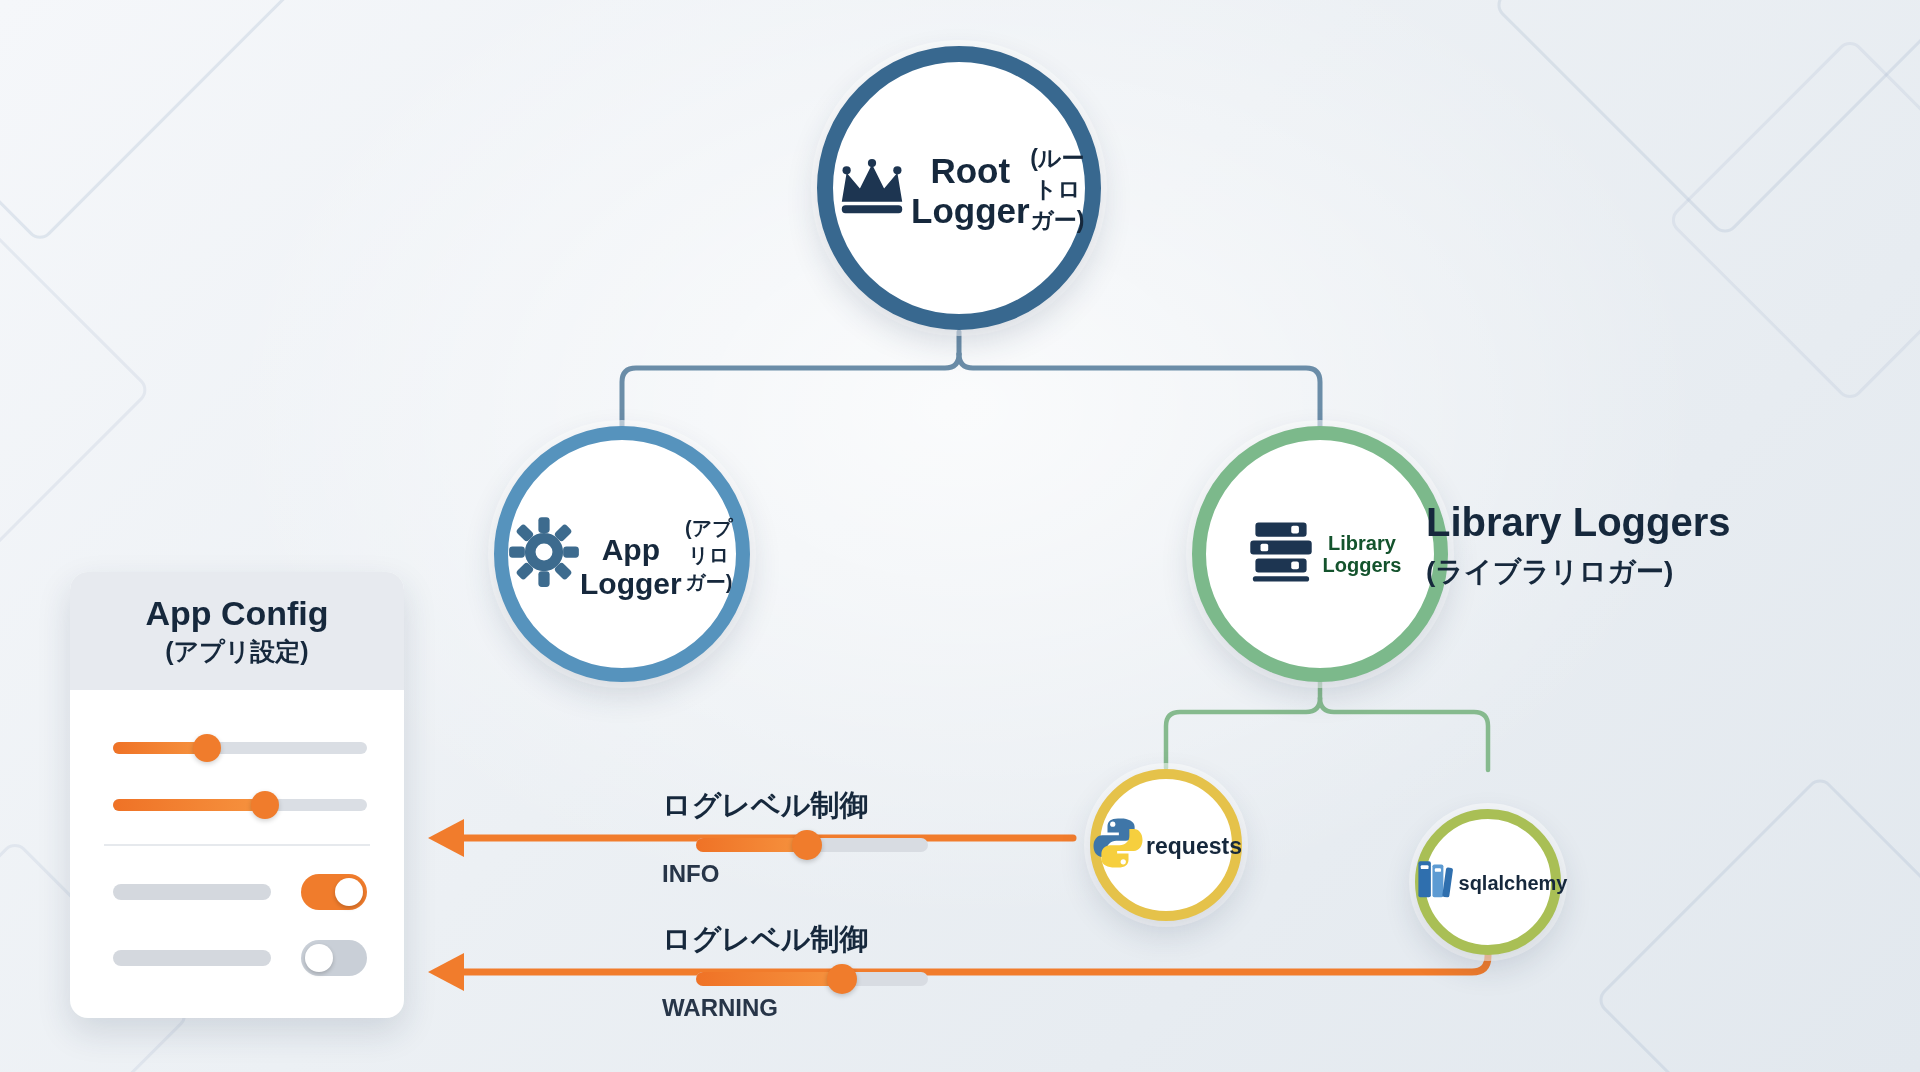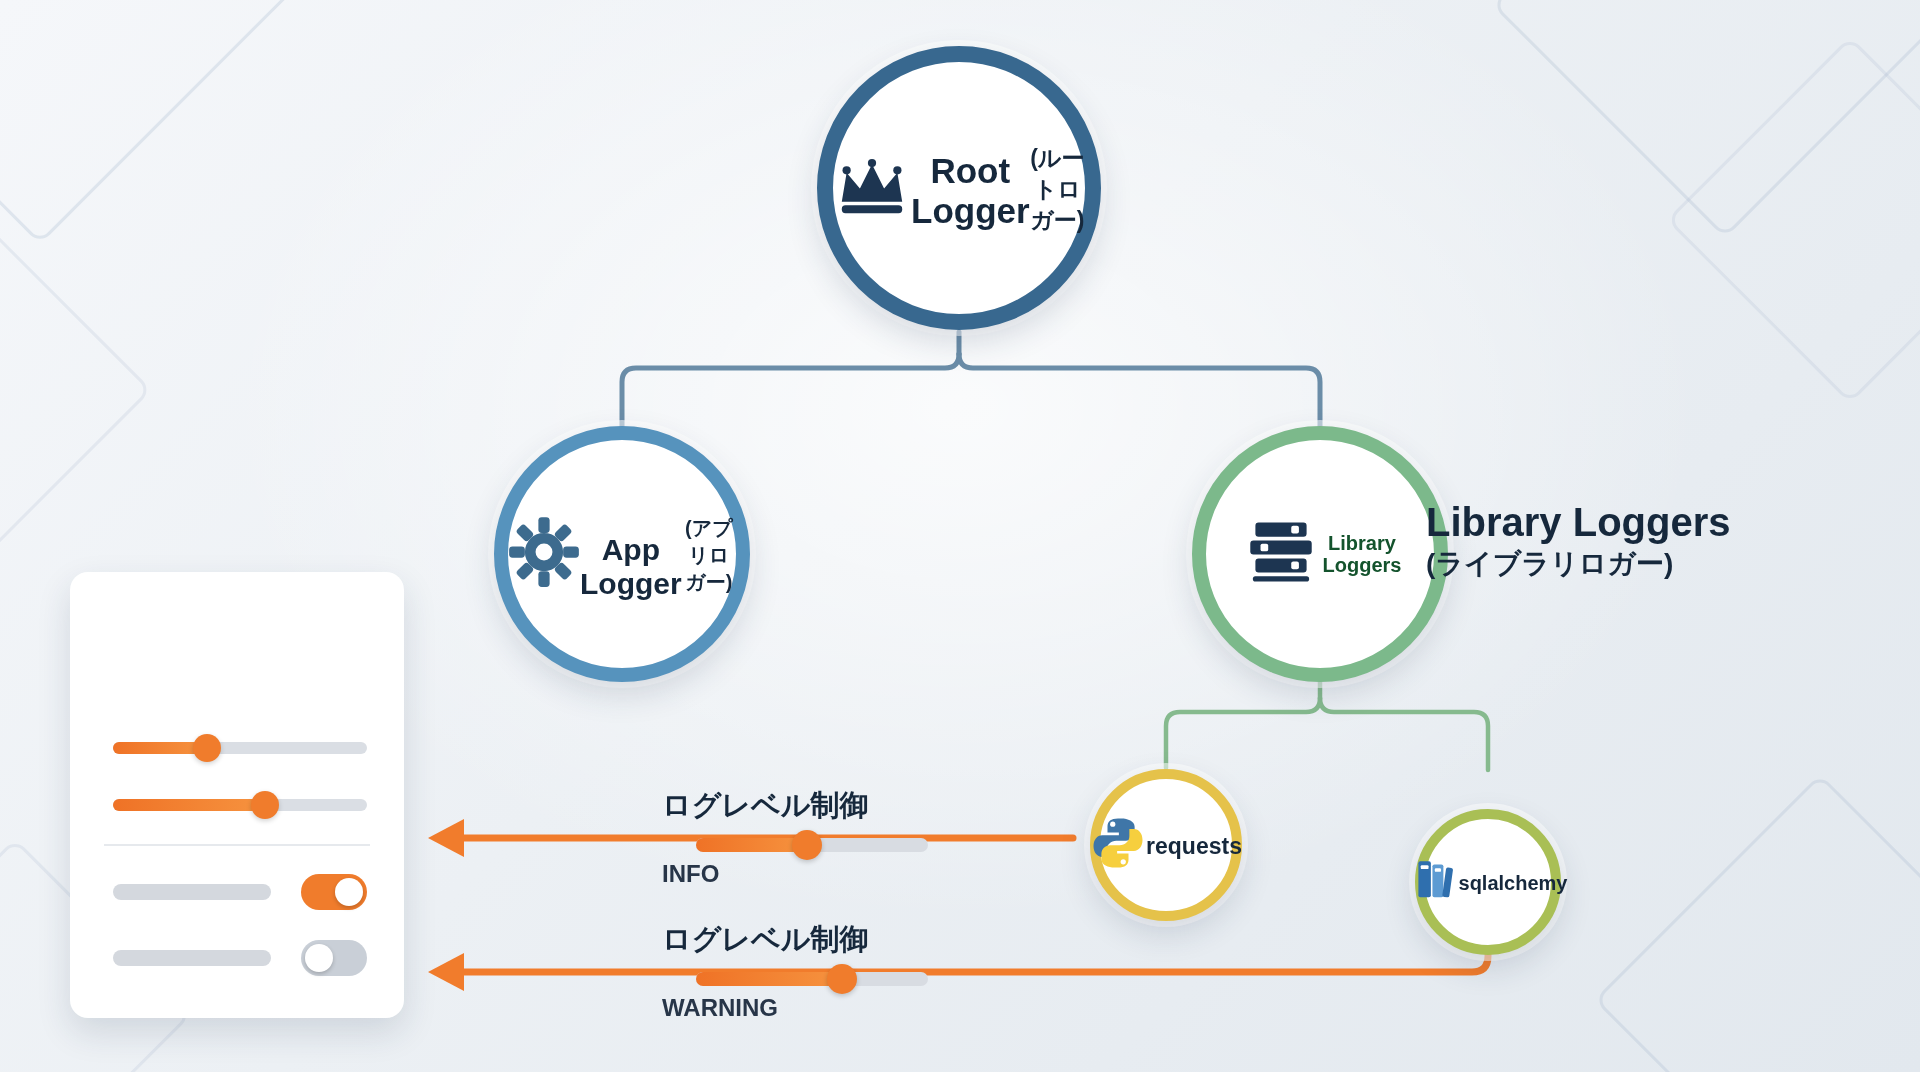--- a/index.html
+++ b/index.html
@@ -63,21 +63,21 @@
 
   .node-requests { left: 1090px; top: 769px; width: 152px; height: 152px; border: 10px solid #e5c24a; }
   .node-requests .label { font-size: 23px; font-weight: 800; color: #16283c; margin-top: 2px; }
 
   .node-sqlalchemy { left: 1415px; top: 809px; width: 146px; height: 146px; border: 10px solid #a9bf55; }
   .node-sqlalchemy .label { font-size: 20px; font-weight: 800; color: #16283c; margin-top: 3px; }
 
   
   .side-label { position: absolute; left: 1426px; top: 500px; z-index: 2; text-align: left; }
   .side-label .big      { font-size: 40px; font-weight: 800; color: #16283c; }
-  .side-label .big-sub  { font-size: 28px; font-weight: 700; color: #16283c; margin-top: 0; }
+  .side-label .big-sub  { font-size: 28px; font-weight: 700; color: #16283c; margin-top: 8px; }
 
   
   .config-card {
     position: absolute; left: 70px; top: 572px; width: 334px; height: 446px;
     background: #ffffff; border-radius: 18px; z-index: 2;
     box-shadow: 0 14px 34px rgba(28, 48, 78, 0.14);
   }
   .config-header {
     height: 118px; background: #e7eaef; border-radius: 18px 18px 0 0;
     display: flex; flex-direction: column; align-items: center; justify-content: center;
@@ -241,20 +241,24 @@
         <rect x="15" y="13" width="10" height="5" rx="1.5" fill="#ffffff"></rect>
         <rect x="30" y="12" width="14" height="42" rx="2.5" fill="#5d9bd3"></rect>
         <rect x="33" y="17" width="8" height="4.5" rx="1.5" fill="#ffffff"></rect>
         <rect x="45" y="16" width="9" height="38" rx="2.5" fill="#2f6fae" transform="rotate(8 49 35)"></rect>
       </svg>
     </span>
     <div class="label">sqlalchemy</div>
   </div>
 
   <div class="config-card">
+    <div class="config-header">
+      <div class="title">App Config</div>
+      <div class="subtitle">(アプリ設定)</div>
+    </div>
 
     <div class="cfg-track cfg-slider-1">
       <div class="cfg-fill"></div>
       <div class="cfg-knob"></div>
     </div>
     <div class="cfg-track cfg-slider-2">
       <div class="cfg-fill"></div>
       <div class="cfg-knob"></div>
     </div>
 

